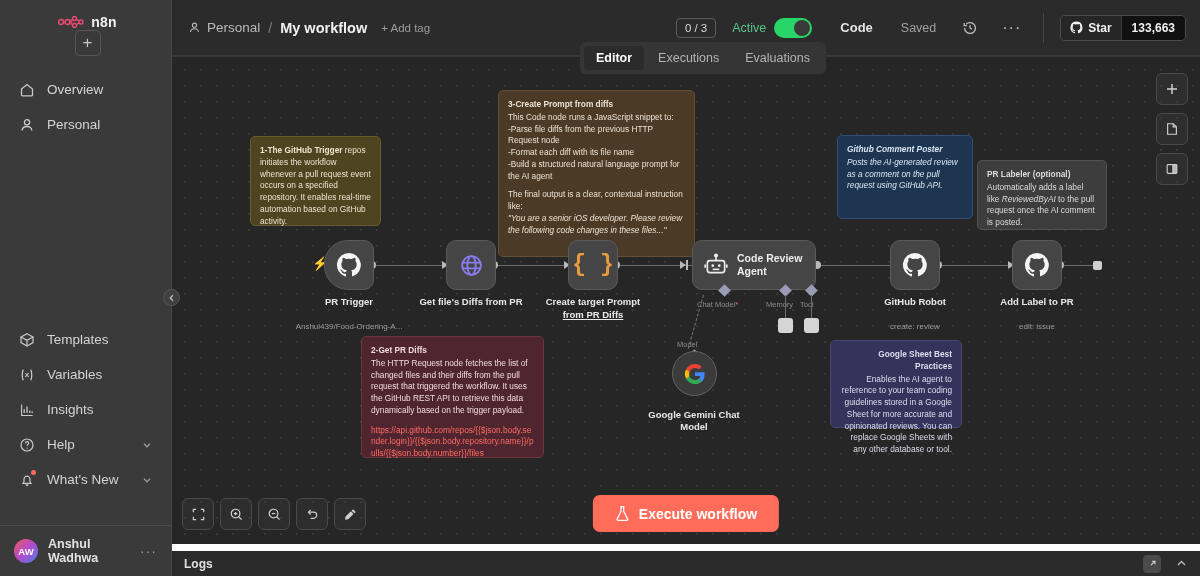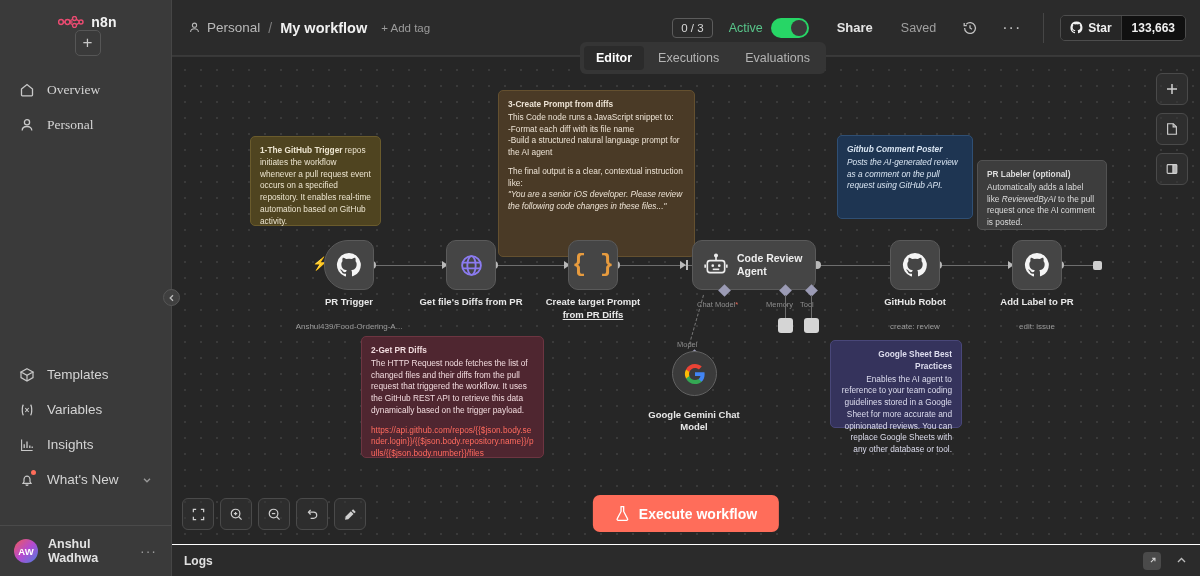--- a/index.html
+++ b/index.html
@@ -18,21 +18,21 @@
     display: flex; flex-direction: column; flex: 0 0 172px;
   }
   .sb-top { display: flex; align-items: center; padding: 14px 12px 10px 16px; flex-direction: column; }
   .sb-logo { display: flex; align-items: center; gap: 7px; flex: 1; }
   .sb-logo-text { color: #f2f2f2; font-size: 14px; font-weight: 700; letter-spacing: .2px; }
   .sb-plus {
     width: 26px; height: 26px; border: 1px solid #565656; border-radius: 5px;
     color: #c7c7c7; font-size: 17px; display: flex; align-items: center; justify-content: center;
     cursor: pointer;
   }
-  .sb-items { padding: 6px 10px 0 10px; font-family: Liberation Serif, serif; }
+  .sb-items { padding: 6px 10px 0 10px; }
   .sb-item {
     display: flex; align-items: center; gap: 12px;
     padding: 9px 8px; border-radius: 5px; cursor: pointer;
     color: #d4d4d4; font-size: 13.5px;
   }
   .sb-icon { width: 17px; height: 17px; display: flex; align-items: center; justify-content: center; color: #c9c9c9; flex: 0 0 17px; position: relative; }
   .sb-spacer { flex: 1; }
   .sb-bottom { padding: 0 10px 4px 10px; }
   .sb-chev { margin-left: auto; color: #9a9a9a; display: flex; }
   .sb-dot { position: absolute; top: -1px; right: -1px; width: 5px; height: 5px; border-radius: 50%; background: #ff6d5a; }
@@ -194,21 +194,21 @@
   .exec-btn {
     position: absolute; left: 50%; transform: translateX(-50%); bottom: 12px;
     background: #ff6d5a; color: #ffffff; border: none; border-radius: 7px;
     padding: 10px 22px; font-size: 14px; font-weight: 600;
     display: flex; align-items: center; gap: 9px; cursor: pointer; z-index: 10;
     font-family: "Liberation Sans", sans-serif;
   }
 
   
   .logs {
-    height: 32px; background: #2b2b2b; border-top: 1px solid #ffffff;
+    height: 32px; background: #2b2b2b; border-top: 7px solid #ffffff;
     display: flex; align-items: center; padding: 0 12px;
   }
   .logs-label { color: #e0e0e0; font-size: 12px; font-weight: 600; cursor: pointer; }
   .logs-spacer { flex: 1; }
   .logs-btn { width: 18px; height: 18px; border-radius: 4px; background: #4a4a4a; color: #d5d5d5;
     display: flex; align-items: center; justify-content: center; cursor: pointer; }
   .logs-chev { color: #bcbcbc; margin-left: 14px; cursor: pointer; display: flex; }
   .bolt { position: absolute; color: #ff7a4d; font-size: 13px; }
 </style>
 </head>
@@ -279,20 +279,35 @@
           <svg width="16" height="16" viewBox="0 0 16 16" fill="none" stroke="#c9c9c9" stroke-width="1.3">
             <path d="M2.6 2.5v11h11" stroke-width="1.1"></path>
             <path d="M5.2 11V7.2M8 11V4.5M10.8 11V8.6M13.2 11v-1.6"></path>
           </svg>
         </span>
         <span>Insights</span>
       </div>
       <div class="sb-item">
         <span class="sb-icon">
           <svg width="16" height="16" viewBox="0 0 16 16" fill="none" stroke="#c9c9c9" stroke-width="1.2">
+            <circle cx="8" cy="8" r="6"></circle>
+              <path d="M6.4 6.3c0-1 .8-1.6 1.7-1.6s1.6.6 1.6 1.5c0 1.3-1.6 1.3-1.6 2.6"></path>
+              <circle cx="8.1" cy="11.2" r=".6" fill="#c9c9c9" stroke="none"></circle>
+          </svg>
+        </span>
+        <span>Help</span>
+        <span class="sb-chev">
+          <svg width="12" height="12" viewBox="0 0 12 12" fill="none" stroke="#9a9a9a" stroke-width="1.3">
+              <path d="M3 4.8L6 7.8l3-3"></path>
+            </svg>
+        </span>
+      </div>
+      <div class="sb-item">
+        <span class="sb-icon">
+          <svg width="16" height="16" viewBox="0 0 16 16" fill="none" stroke="#c9c9c9" stroke-width="1.2">
             <path d="M4 11.3h8l-1-1.6V7.2a3 3 0 0 0-6 0v2.5z"></path>
               <path d="M6.8 12.6a1.3 1.3 0 0 0 2.4 0"></path>
           </svg>
           <span class="sb-dot"></span>
         </span>
         <span>What's New</span>
         <span class="sb-chev">
           <svg width="12" height="12" viewBox="0 0 12 12" fill="none" stroke="#9a9a9a" stroke-width="1.3">
               <path d="M3 4.8L6 7.8l3-3"></path>
             </svg>
@@ -329,21 +344,21 @@
       </div>
       <span class="add-tag">+ Add tag</span>
 
       <div class="hdr-spacer"></div>
 
       <div class="counter">0 / 3</div>
       <div class="active-wrap">
         <span class="active-label">Active</span>
         <div class="toggle"></div>
       </div>
-      <span class="hdr-btn">Share</span>
+      <span class="hdr-btn">Code</span>
       <span class="hdr-muted">Saved</span>
       <span class="hdr-icon">
         <svg width="16" height="16" viewBox="0 0 16 16" fill="none" stroke="#c0c0c0" stroke-width="1.3">
           <path d="M2.6 8a5.4 5.4 0 1 0 1.6-3.8"></path>
             <path d="M2.2 3v2.6h2.6"></path>
             <path d="M8 5.2V8l2 1.2"></path>
         </svg>
       </span>
       <span class="hdr-dots">···</span>
       <div class="hdr-divider"></div>
@@ -366,20 +381,21 @@
 
     <div class="canvas">
 
       <div class="note note-yellow" style="left:78px; top:79px; width:131px; height:90px;">
         <span><b>1-The GitHub Trigger</b><span> repos</span> <span>initiates the workflow whenever a pull request event occurs on a specified repository. It enables real-time automation based on GitHub activity.</span></span>
       </div>
 
       <div class="note note-brown" style="left:326px; top:33px; width:197px; height:167px;">
         <span class="t">3-Create Prompt from diffs</span>
         <span style="display:block">This Code node runs a JavaScript snippet to:</span>
+        <span style="display:block">-Parse file diffs from the previous HTTP Request node</span>
         <span style="display:block">-Format each diff with its file name</span>
         <span style="display:block">-Build a structured natural language prompt for the AI agent</span>
         <span style="display:block; margin-top:7px;">The final output is a clear, contextual instruction like:</span>
         <em style="display:block">"You are a senior iOS developer. Please review the following code changes in these files..."</em>
       </div>
 
       <div class="note note-blue" style="left:665px; top:78px; width:136px; height:84px;font-style:italic;">
         <span class="t">Github Comment Poster</span>
         <span>Posts the AI-generated review as a comment on the pull request using GitHub API.</span>
       </div>

